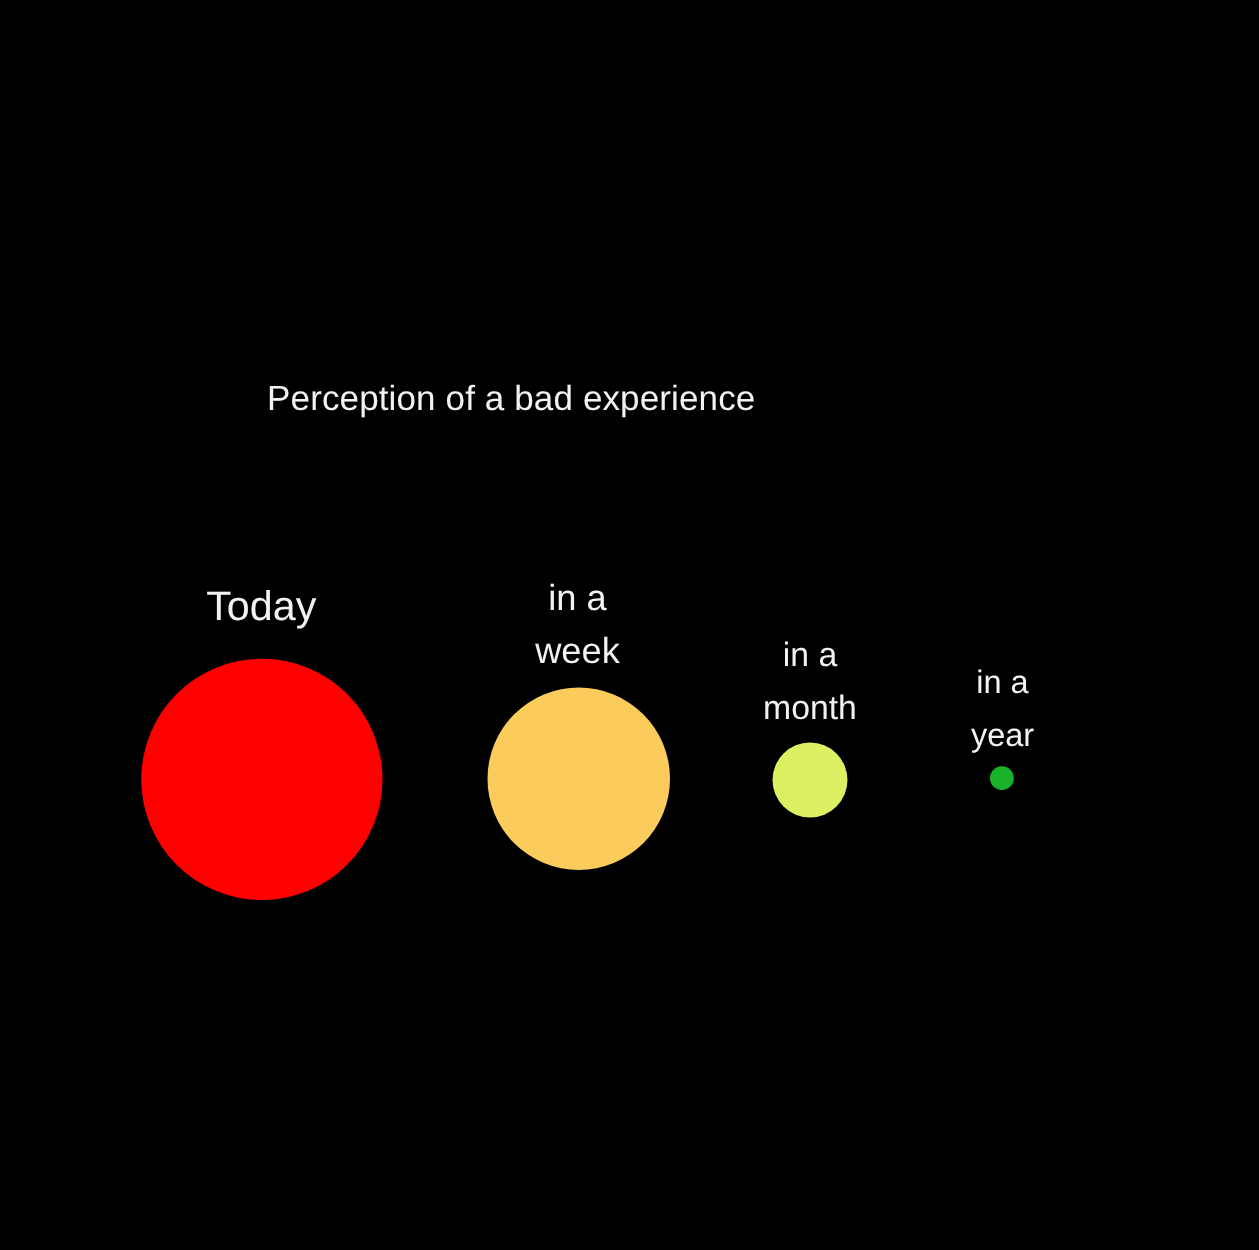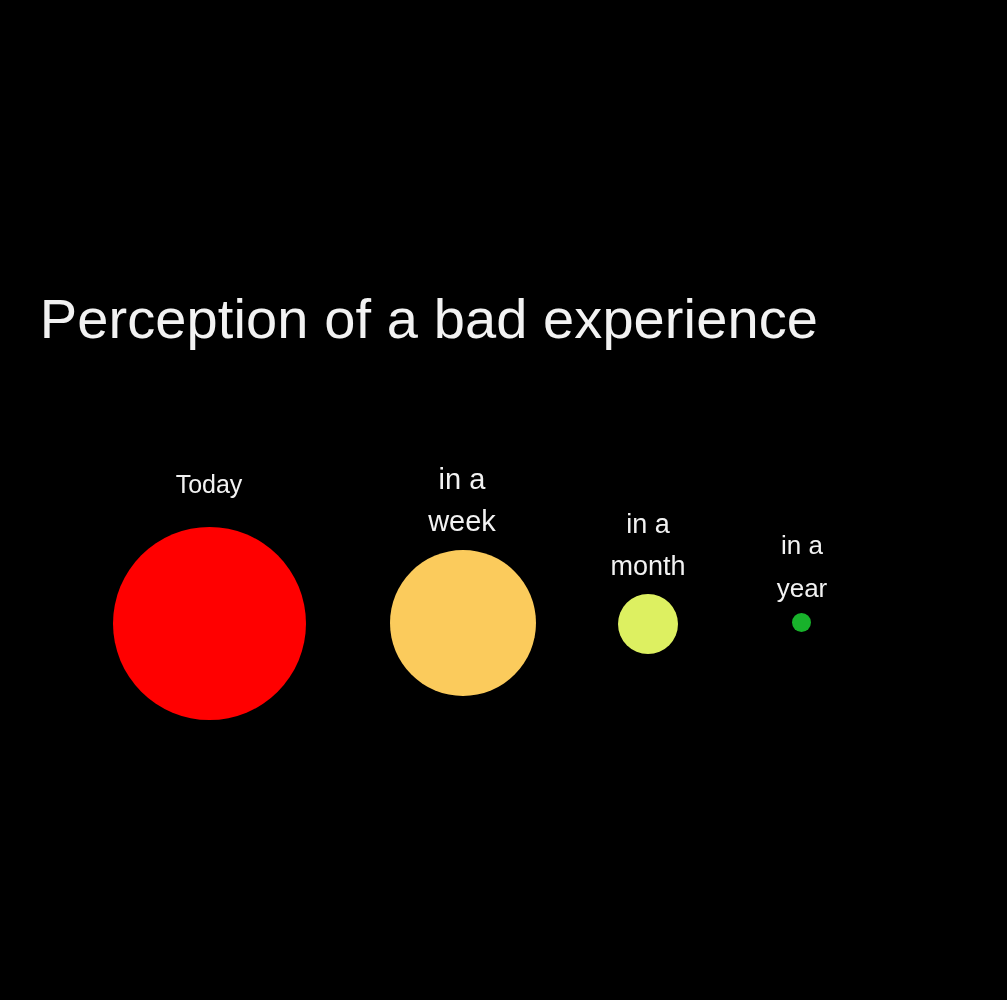--- a/index.html
+++ b/index.html
@@ -22,23 +22,23 @@
     height: 1000px;
     background: #000000;
   }
 
   
   #chart-title {
     position: absolute;
     left: 0;
     top: 292px;
     width: 818px;
-    text-align: right;
+    text-align: center;
     color: #f2f2f2;
-    font-size: 56px;
+    font-size: 28px;
     font-weight: 300;
     letter-spacing: 0.1px;
     line-height: 54px;
     white-space: nowrap;
   }
 
   
   #plot-area {
     position: absolute;
     left: 0;
@@ -62,21 +62,21 @@
     white-space: pre-line;
   }
 
   .bubble {
     position: absolute;
     border-radius: 50%;
   }
 
   
   #item-today      { left: 109px;  width: 200px; }
-  #item-today .item-label { top: 466px; font-size: 25px; line-height: 37px; text-align: center; }
+  #item-today .item-label { top: 466px; font-size: 33px; line-height: 37px; text-align: center; }
   #item-today .bubble {
     left: 4px; top: 527px; width: 193px; height: 193px;
   }
 
   #item-week       { left: 382px;  width: 160px; }
   #item-week .item-label { top: 458px; font-size: 29px; line-height: 42px; }
   #item-week .bubble {
     left: 8px; top: 550px; width: 146px; height: 146px;
   }
 

